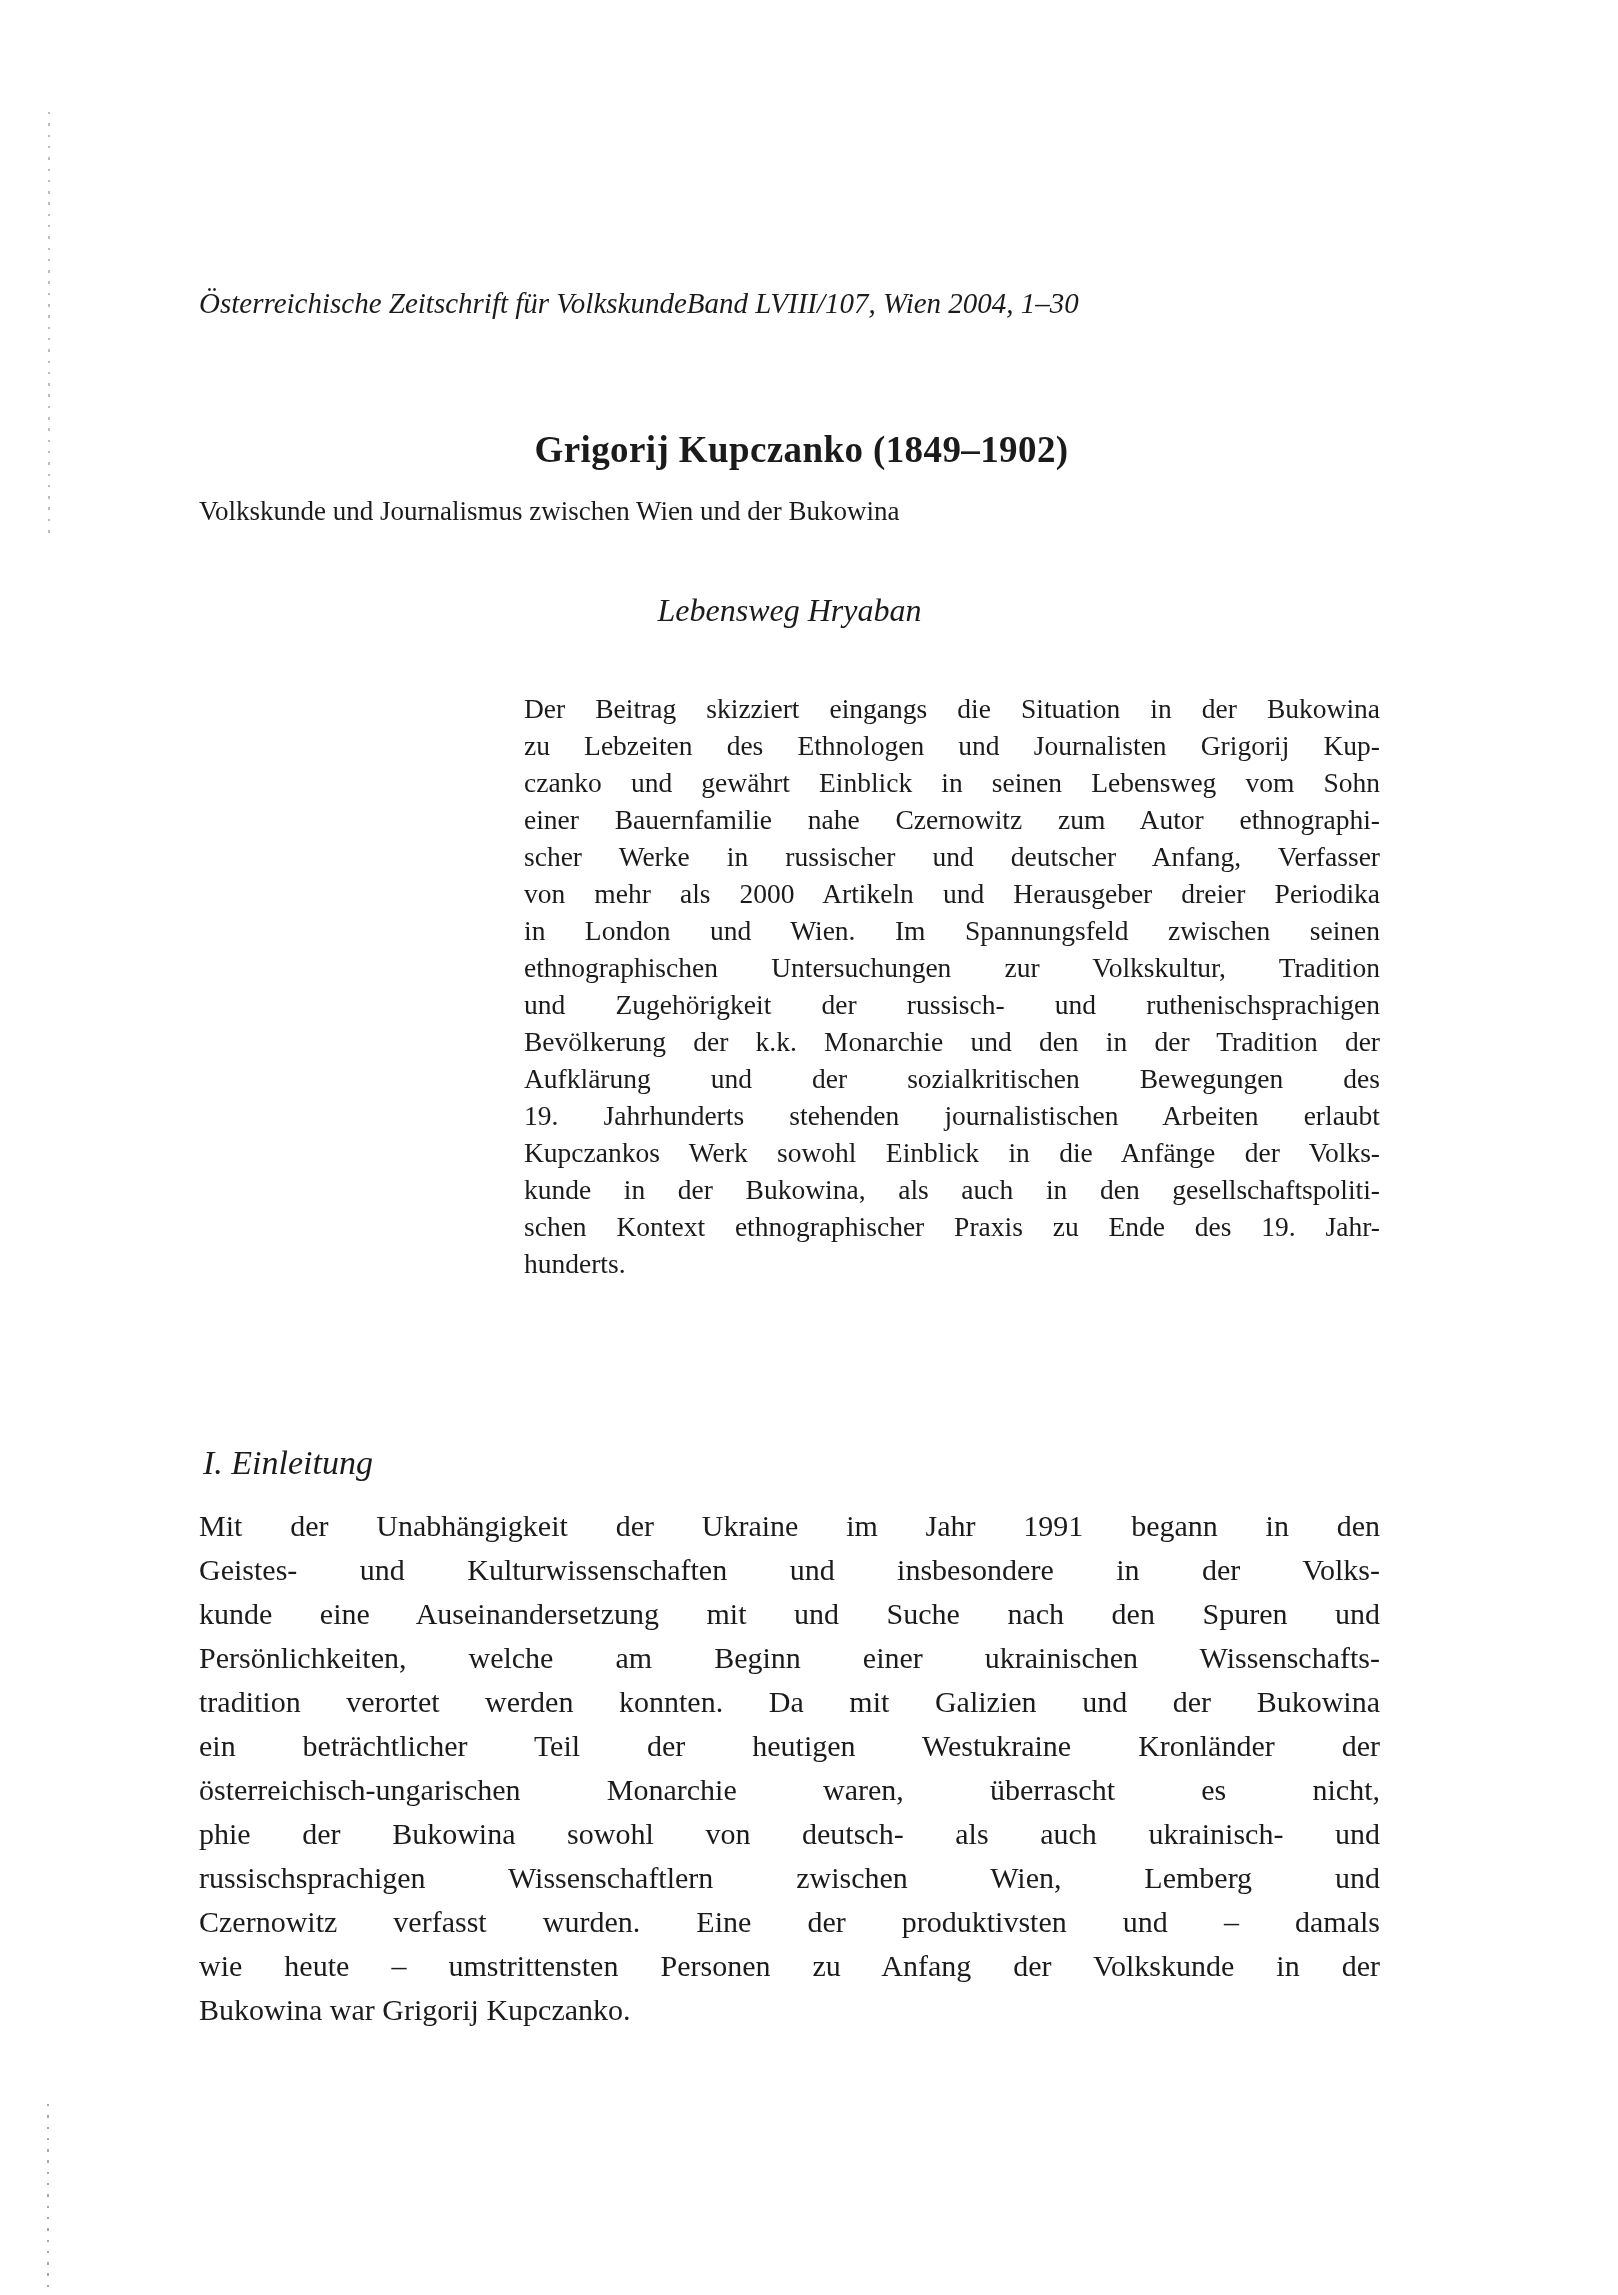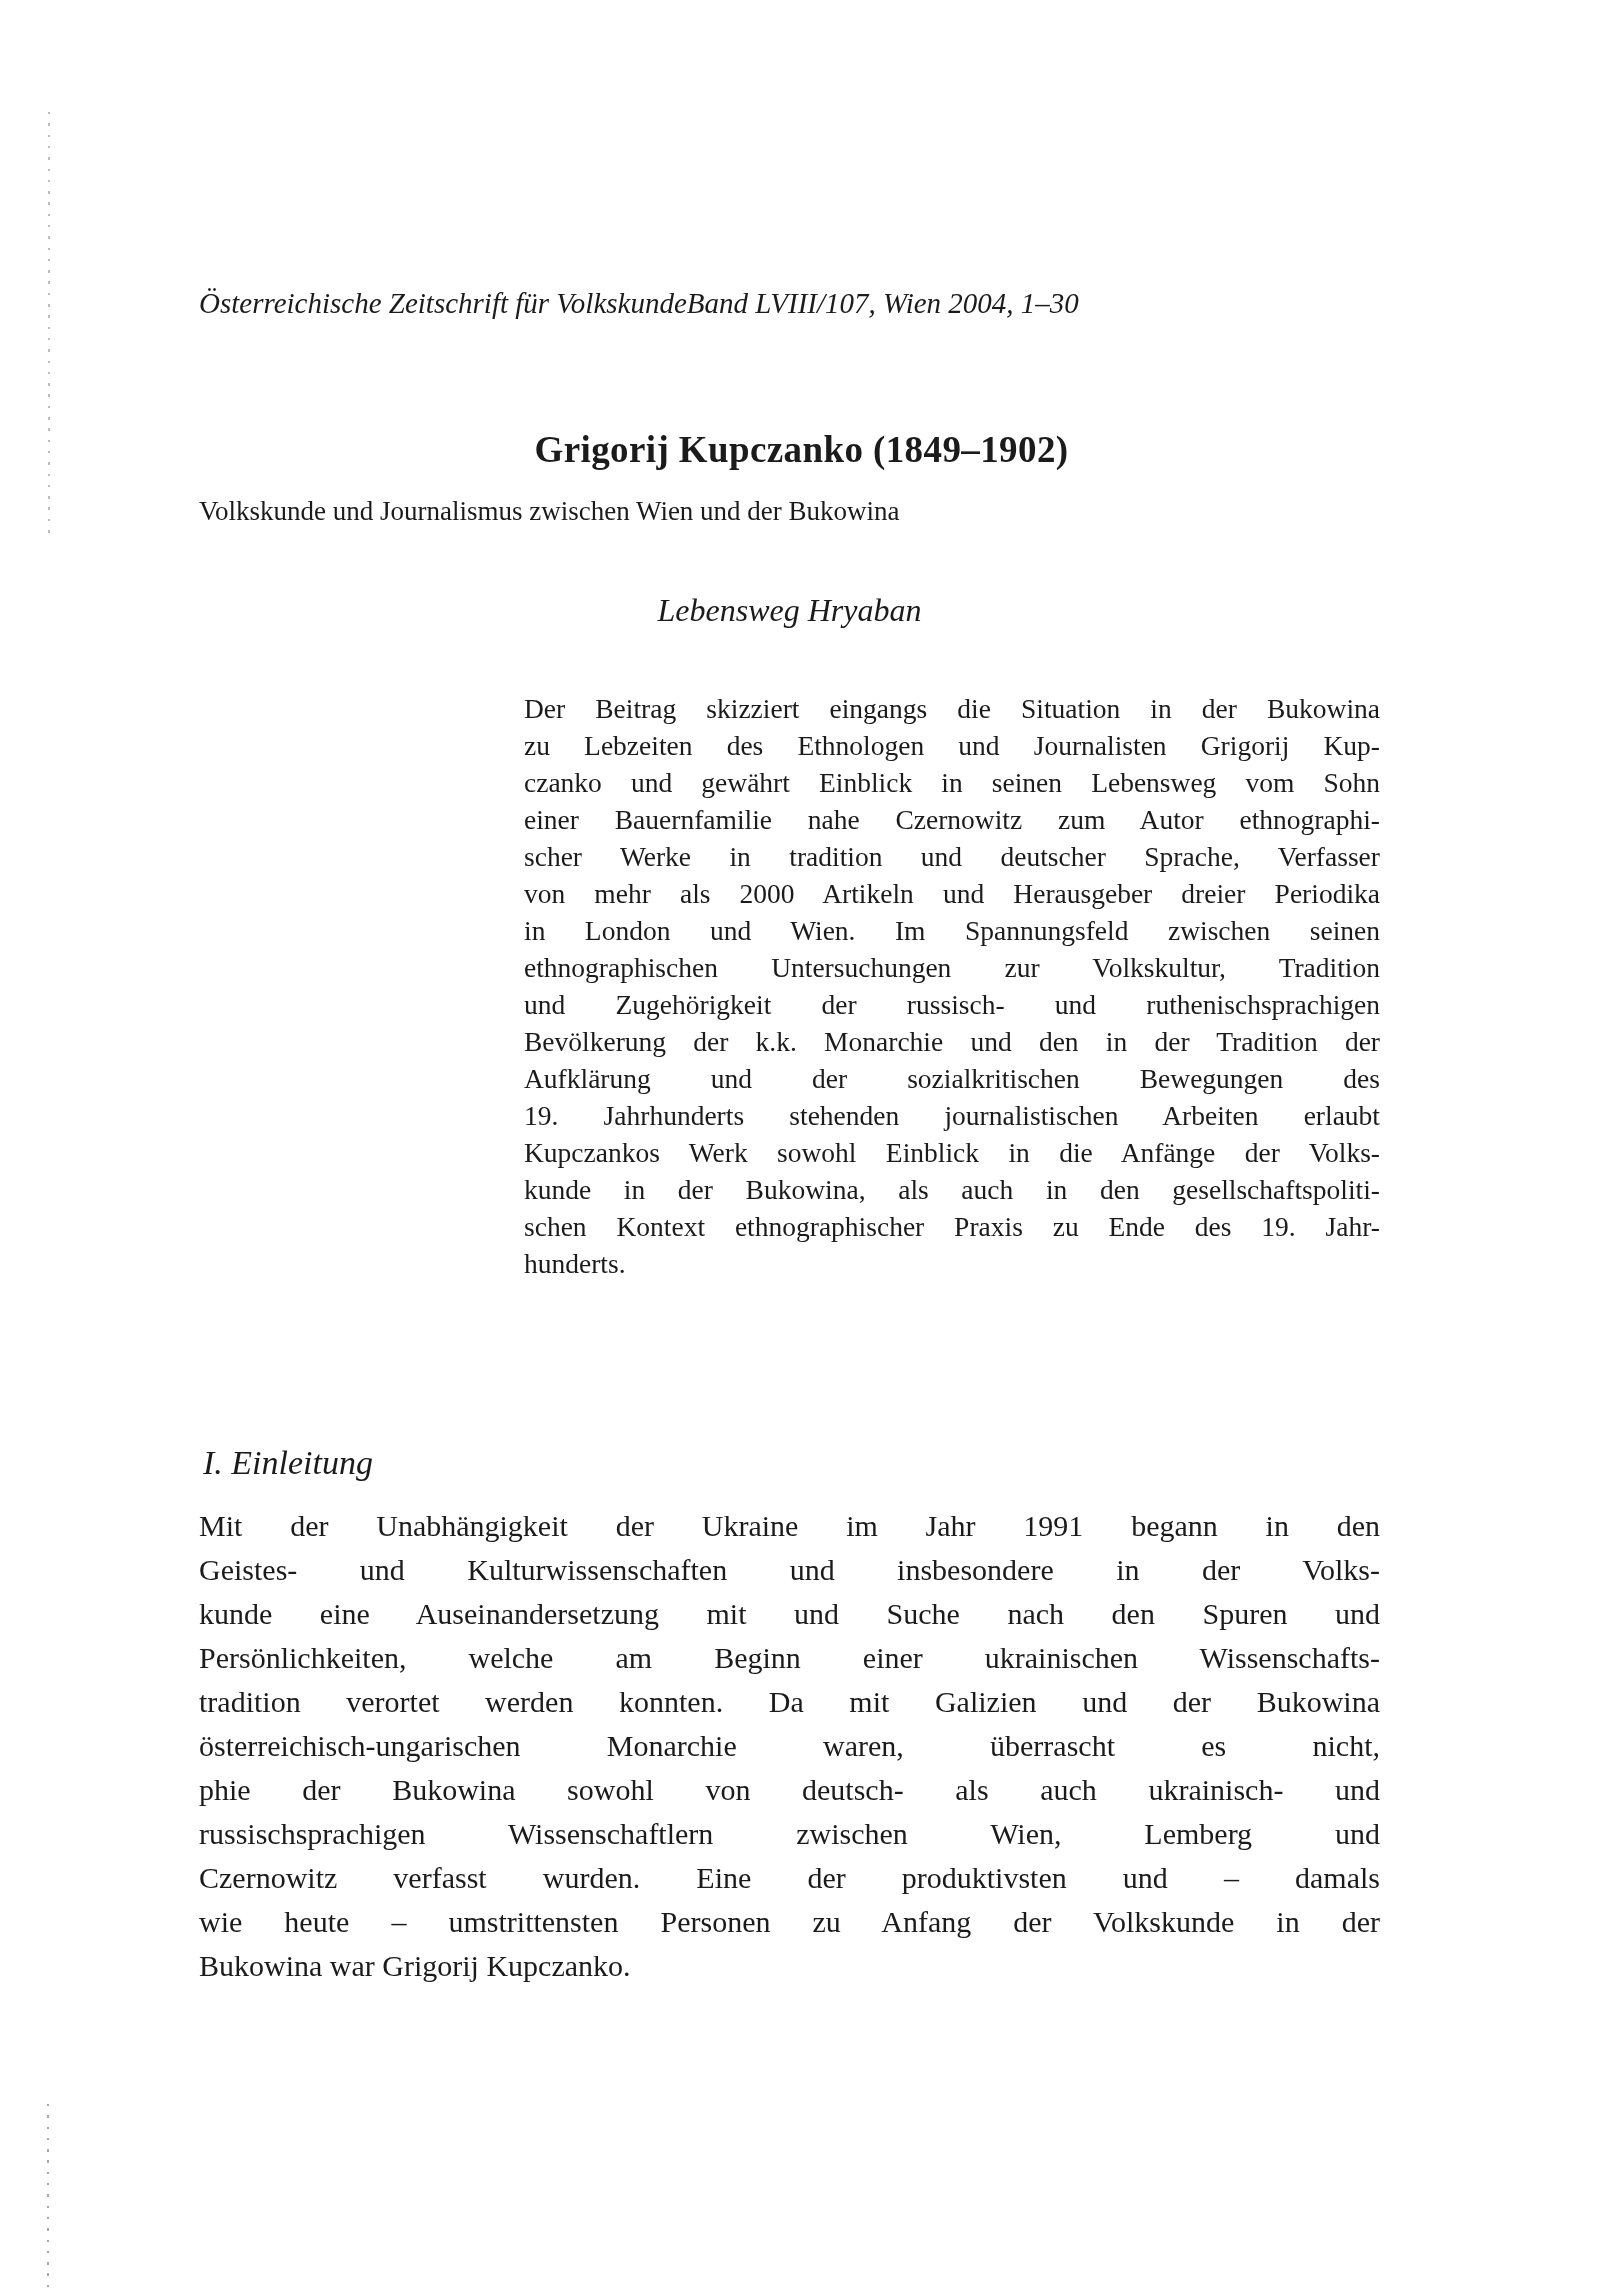--- a/index.html
+++ b/index.html
@@ -139,21 +139,21 @@
 
   <h2 class="subtitle">Volkskunde und Journalismus zwischen Wien und der Bukowina</h2>
 
   <div class="author">Lebensweg Hryaban</div>
 
   <div class="abstract">
       <div class="line">Der Beitrag skizziert eingangs die Situation in der Bukowina</div>
       <div class="line">zu Lebzeiten des Ethnologen und Journalisten Grigorij Kup-</div>
       <div class="line">czanko und gewährt Einblick in seinen Lebensweg vom Sohn</div>
       <div class="line">einer Bauernfamilie nahe Czernowitz zum Autor ethnographi-</div>
-      <div class="line">scher Werke in tradition und deutscher Sprache, Verfasser</div>
+      <div class="line">scher Werke in russischer und deutscher Anfang, Verfasser</div>
       <div class="line">von mehr als 2000 Artikeln und Herausgeber dreier Periodika</div>
       <div class="line">in London und Wien. Im Spannungsfeld zwischen seinen</div>
       <div class="line">ethnographischen Untersuchungen zur Volkskultur, Tradition</div>
       <div class="line">und Zugehörigkeit der russisch- und ruthenischsprachigen</div>
       <div class="line">Bevölkerung der k.k. Monarchie und den in der Tradition der</div>
       <div class="line">Aufklärung und der sozialkritischen Bewegungen des</div>
       <div class="line">19. Jahrhunderts stehenden journalistischen Arbeiten erlaubt</div>
       <div class="line">Kupczankos Werk sowohl Einblick in die Anfänge der Volks-</div>
       <div class="line">kunde in der Bukowina, als auch in den gesellschaftspoliti-</div>
       <div class="line">schen Kontext ethnographischer Praxis zu Ende des 19. Jahr-</div>
@@ -161,20 +161,21 @@
     </div>
 
   <h3 class="section-heading">I. Einleitung</h3>
 
   <div class="body-text">
       <div class="line">Mit der Unabhängigkeit der Ukraine im Jahr 1991 begann in den</div>
       <div class="line">Geistes- und Kulturwissenschaften und insbesondere in der Volks-</div>
       <div class="line">kunde eine Auseinandersetzung mit und Suche nach den Spuren und</div>
       <div class="line">Persönlichkeiten, welche am Beginn einer ukrainischen Wissenschafts-</div>
       <div class="line">tradition verortet werden konnten. Da mit Galizien und der Bukowina</div>
+      <div class="line">ein beträchtlicher Teil der heutigen Westukraine Kronländer der</div>
       <div class="line">österreichisch-ungarischen Monarchie waren, überrascht es nicht,</div>
       <div class="line">phie der Bukowina sowohl von deutsch- als auch ukrainisch- und</div>
       <div class="line">russischsprachigen Wissenschaftlern zwischen Wien, Lemberg und</div>
       <div class="line">Czernowitz verfasst wurden. Eine der produktivsten und – damals</div>
       <div class="line">wie heute – umstrittensten Personen zu Anfang der Volkskunde in der</div>
       <div class="line">Bukowina war Grigorij Kupczanko.</div>
     </div>
 
 </div>
 

